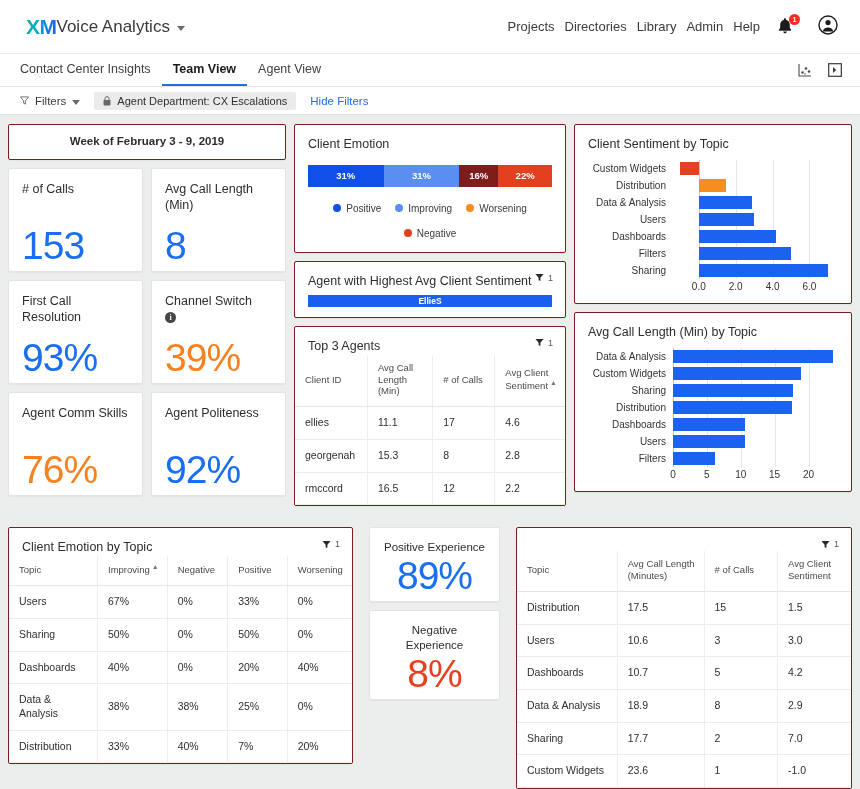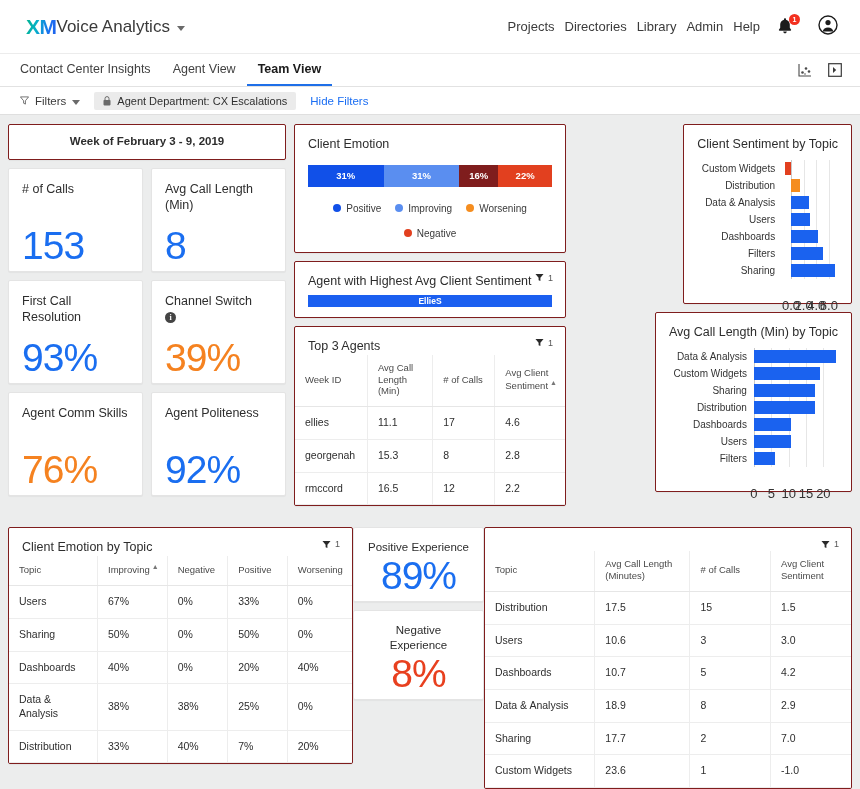--- a/index.html
+++ b/index.html
@@ -97,21 +97,21 @@
 
   
   .board {
     flex: 1; padding: 9px 8px 0 8px;
     display: flex; gap: 8px; align-items: flex-start;
     position: relative;
   }
   .col { display: flex; flex-direction: column; gap: 8px; }
   .colA { width: 278px; }
   .colB { width: 272px; }
-  .colC { width: 278px; align-items: flex-end; }
+  .colC { width: 278px; }
 
   .card {
     background: #fff;
     border: 1px solid #7f1d1d;
     border-radius: 2px;
     box-shadow: 0 1px 1px rgba(0,0,0,0.045);
   }
   .card-title {
     font-size: 12.5px; color: #2d2d2d; padding: 11px 13px 3px 13px;
     line-height: 1.35;
@@ -192,23 +192,23 @@
   .chart-rows { position: relative; }
   .grow { display: flex; align-items: center; height: 17px; }
   .glabel {
     font-size: 10px; color: #333; text-align: right;
     padding-right: 7px; white-space: nowrap;
   }
   .gtrack { position: relative; flex: 1; height: 100%; }
   .gbar { position: absolute; top: 2px; height: 13px; }
   .gridline { position: absolute; top: 0; bottom: 0; width: 1px; background: #e6e6e6; }
   .axis { display: flex; position: relative; height: 14px; }
-  .tick { position: absolute; font-size: 13px; color: #333; transform: translateX(-50%); top: 19px; }
-
-  .bottomrow { display: flex; gap: 0; padding: 8px 8px 0 8px; align-items: flex-start; }
+  .tick { position: absolute; font-size: 10px; color: #333; transform: translateX(-50%); top: 2px; }
+
+  .bottomrow { display: flex; gap: 16px; padding: 8px 8px 0 8px; align-items: flex-start; }
   .clip { overflow: hidden; }
 </style>
 </head>
 <body>
 
 <div class="app">
 
   <div class="topbar">
     <div class="logo">XM</div>
     <div class="app-title">
@@ -233,22 +233,22 @@
           <circle cx="10" cy="10" r="9" fill="none" stroke="#1c1c1c" stroke-width="1.4"></circle>
           <circle cx="10" cy="7.6" r="2.6" fill="#1c1c1c"></circle>
           <path d="M4.6 16.6a5.6 5.6 0 0110.8 0z" fill="#1c1c1c"></path>
         </svg>
       </div>
     </div>
   </div>
 
   <div class="tabbar">
     <div class="tab">Contact Center Insights</div>
+    <div class="tab active">Team View</div>
     <div class="tab">Agent View</div>
-    <div class="tab active">Team View</div>
     <div class="tabtools">
       <svg width="14" height="14" viewBox="0 0 14 14">
         <path d="M1 1v12h12" fill="none" stroke="#4a4a4a" stroke-width="1.1"></path>
         <circle cx="4.5" cy="9.5" r="1.3" fill="#4a4a4a"></circle>
         <circle cx="8" cy="5.5" r="1.3" fill="#4a4a4a"></circle>
         <circle cx="11" cy="8.5" r="1.3" fill="#4a4a4a"></circle>
         <circle cx="7" cy="11" r="1" fill="#9a9a9a"></circle>
       </svg>
       <svg width="14" height="14" viewBox="0 0 14 14">
         <rect x="0.7" y="0.7" width="12.6" height="12.6" fill="none" stroke="#3a3a3a" stroke-width="1.2"></rect>
@@ -368,21 +368,21 @@
           <div class="fchip">
             <svg width="9" height="9" viewBox="0 0 10 10">
               <path d="M0.5 1h9L6 5.3V9L4 8V5.3z" fill="#2a2a2a"></path>
             </svg>
             <span>1</span>
           </div>
         </div>
         <table id="tbl-agents">
             <thead>
               <tr>
-                <th style="width: 27%;">Week ID</th>
+                <th style="width: 27%;">Client ID</th>
                 <th style="width: 25%;">Avg Call Length (Min)</th>
                 <th style="width: 24%;"># of Calls</th>
                 <th style="width: 24%;">Avg Client Sentiment<span class="sortcaret">▲</span></th>
               </tr>
             </thead>
             <tbody>
               <tr>
                 <td>ellies</td>
                 <td>11.1</td>
                 <td>17</td>

